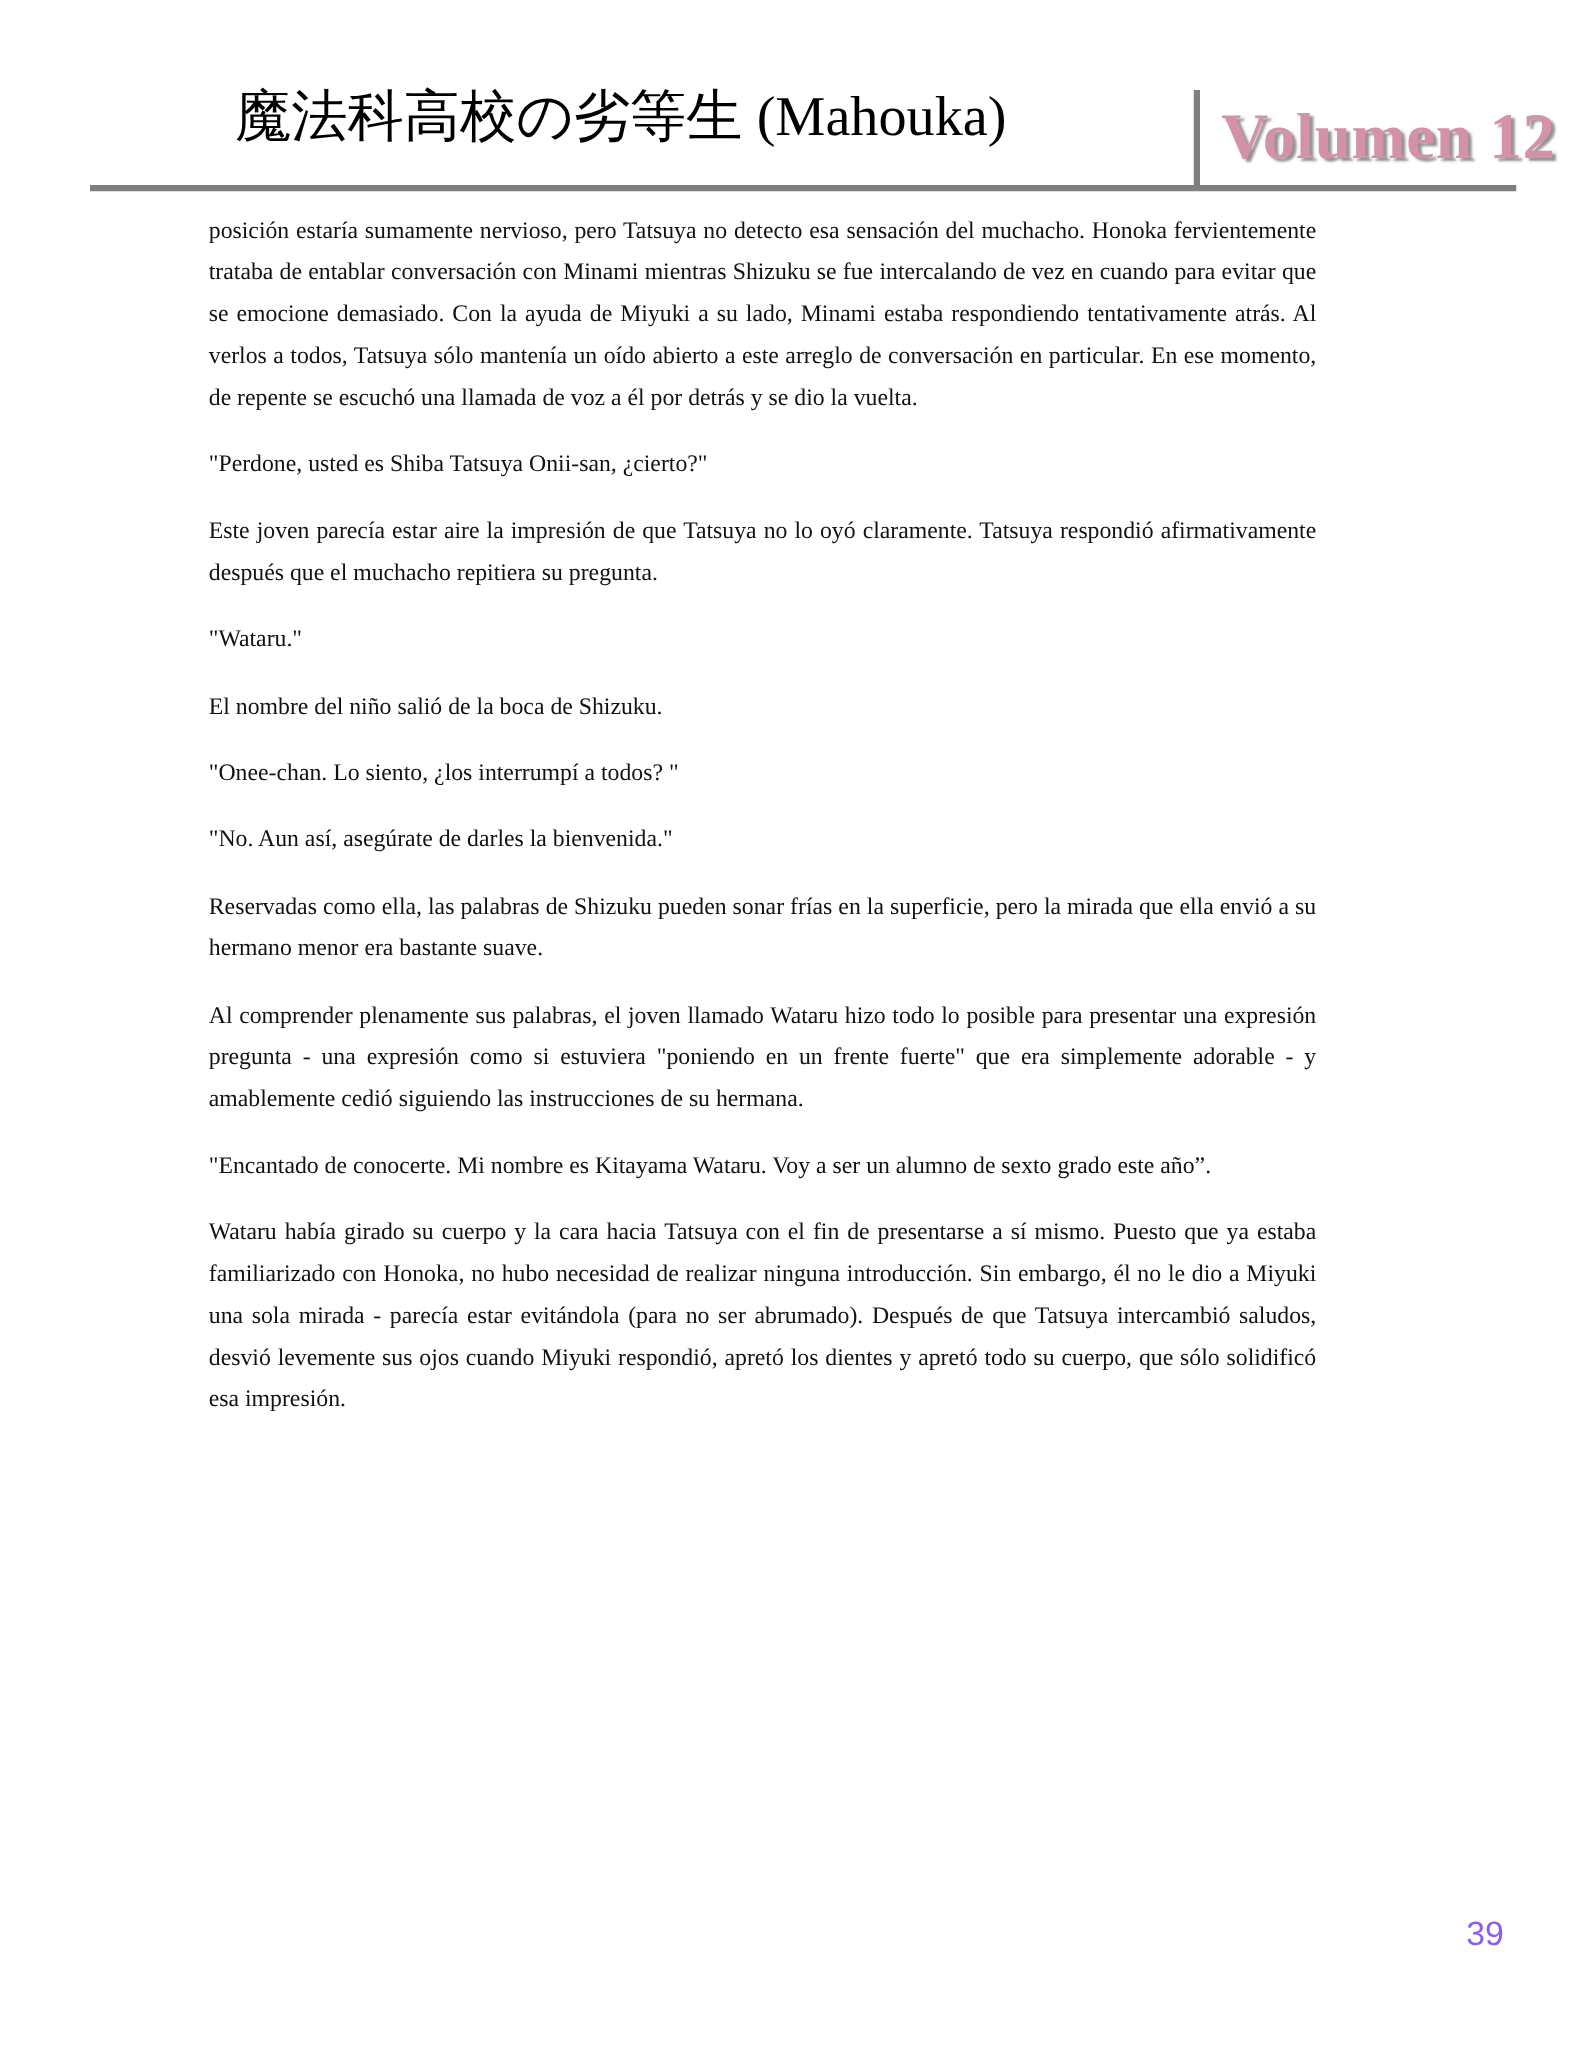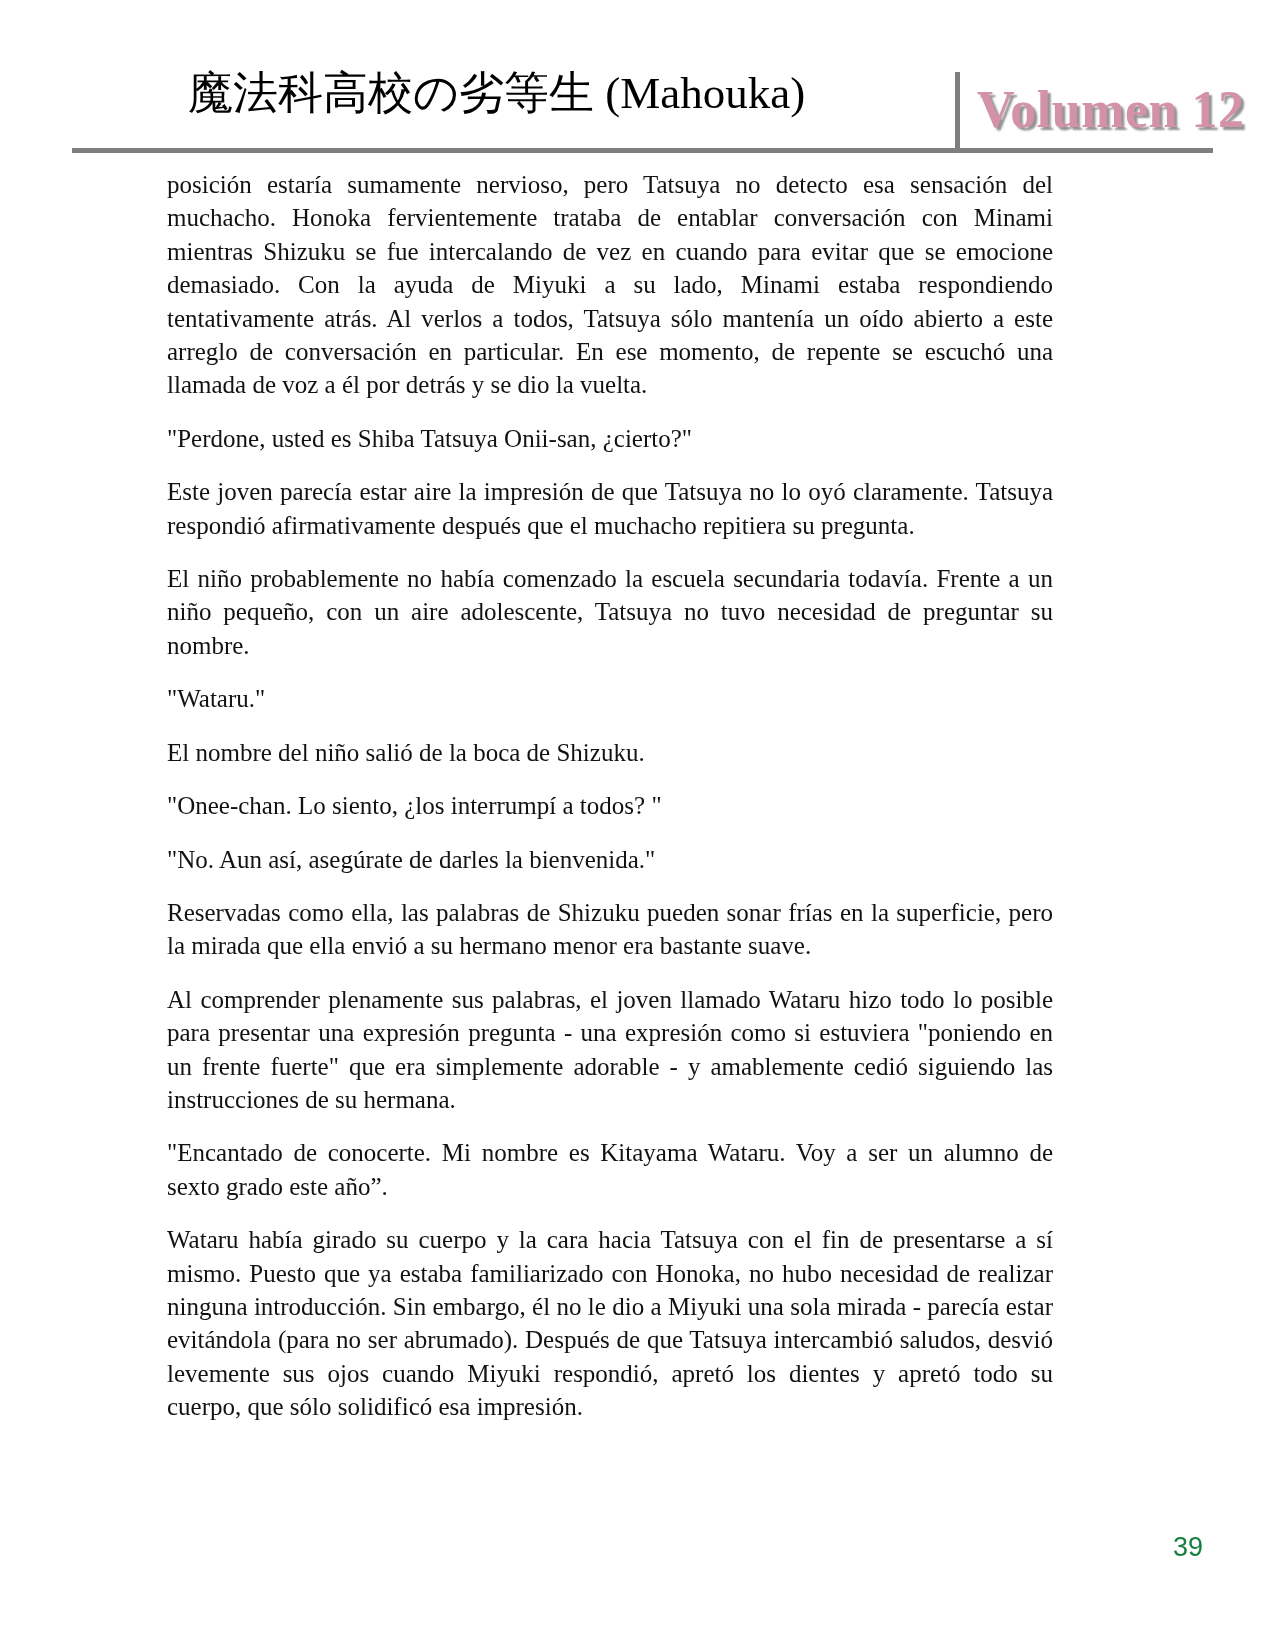--- a/index.html
+++ b/index.html
@@ -47,53 +47,52 @@
     position: absolute;
     left: 72px; top: 148px;
     width: 1141px; height: 5px;
     background: #7f7f7f;
   }
   
   .content {
     position: absolute;
     left: 167px; top: 168px;
     width: 886px;
-    font-size: 25px;
+    font-size: 19px;
     line-height: 33.4px;
     text-align: justify;
     color: #121212;
   }
   .content p { margin: 0 0 20px 0; }
   
   .page-number {
     position: absolute;
     top: 1532px; right: 72px;
     font-size: 27px;
-    color: #15803d;
+    color: #8b5cf6;
     font-family: "Liberation Sans", "DejaVu Sans", sans-serif;
   }
 </style>
 </head>
 <body>
 
 <div class="page">
 
   <div class="doc-title">魔法科高校の劣等生 (Mahouka)</div>
 
   <div class="v-divider"></div>
 
   <div class="volume-label">Volumen 12</div>
 
   <div class="h-rule"></div>
 
   <div class="content">
     <p>posición estaría sumamente nervioso, pero Tatsuya no detecto esa sensación del muchacho. Honoka fervientemente trataba de entablar conversación con Minami mientras Shizuku se fue intercalando de vez en cuando para evitar que se emocione demasiado. Con la ayuda de Miyuki a su lado, Minami estaba respondiendo tentativamente atrás. Al verlos a todos, Tatsuya sólo mantenía un oído abierto a este arreglo de conversación en particular. En ese momento, de repente se escuchó una llamada de voz a él por detrás y se dio la vuelta.</p>
     <p>"Perdone, usted es Shiba Tatsuya Onii-san, ¿cierto?"</p>
     <p>Este joven parecía estar aire la impresión de que Tatsuya no lo oyó claramente. Tatsuya respondió afirmativamente después que el muchacho repitiera su pregunta.</p>
-    <p>El niño probablemente no había comenzado la escuela secundaria todavía. Frente a un niño pequeño, con un aire adolescente, Tatsuya no tuvo necesidad de preguntar su nombre.</p>
     <p>"Wataru."</p>
     <p>El nombre del niño salió de la boca de Shizuku.</p>
     <p>"Onee-chan. Lo siento, ¿los interrumpí a todos? "</p>
     <p>"No. Aun así, asegúrate de darles la bienvenida."</p>
     <p>Reservadas como ella, las palabras de Shizuku pueden sonar frías en la superficie, pero la mirada que ella envió a su hermano menor era bastante suave.</p>
     <p>Al comprender plenamente sus palabras, el joven llamado Wataru hizo todo lo posible para presentar una expresión pregunta - una expresión como si estuviera "poniendo en un frente fuerte" que era simplemente adorable - y amablemente cedió siguiendo las instrucciones de su hermana.</p>
     <p>"Encantado de conocerte. Mi nombre es Kitayama Wataru. Voy a ser un alumno de sexto grado este año”.</p>
     <p>Wataru había girado su cuerpo y la cara hacia Tatsuya con el fin de presentarse a sí mismo. Puesto que ya estaba familiarizado con Honoka, no hubo necesidad de realizar ninguna introducción. Sin embargo, él no le dio a Miyuki una sola mirada - parecía estar evitándola (para no ser abrumado). Después de que Tatsuya intercambió saludos, desvió levemente sus ojos cuando Miyuki respondió, apretó los dientes y apretó todo su cuerpo, que sólo solidificó esa impresión.</p>
   </div>
 

